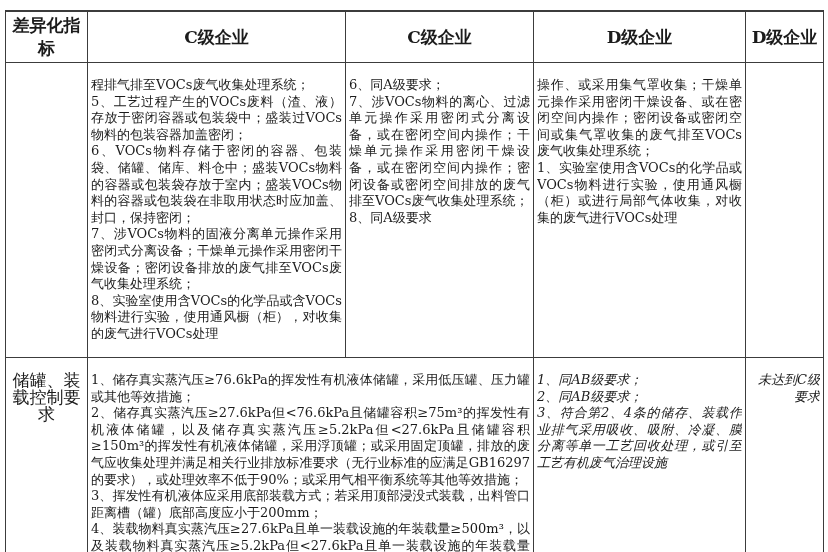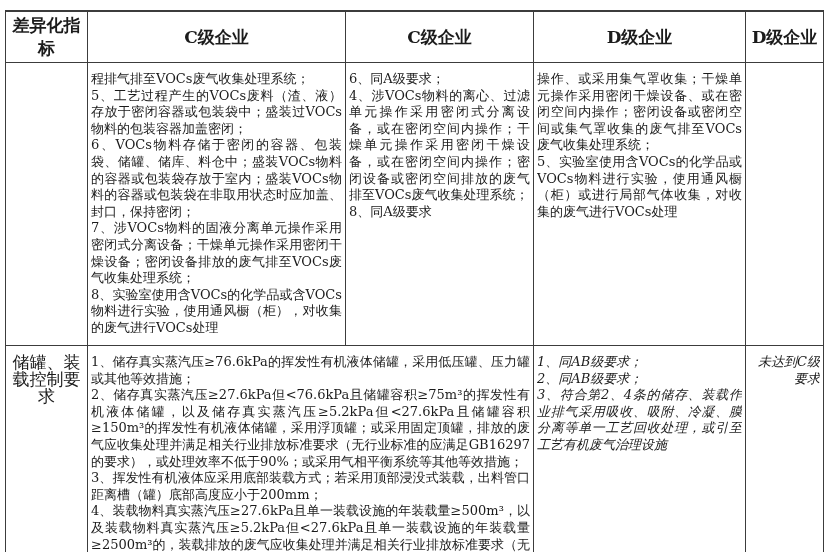--- a/index.html
+++ b/index.html
@@ -21,21 +21,21 @@
     top: 10px;
     width: 818px;
     border-collapse: collapse;
     table-layout: fixed;
     border: 1px solid #3c3c3c;
     border-top-width: 2px;
   }
   table.grading th,
   table.grading td {
     border: 1px solid #3c3c3c;
-    padding: 8px 3px;
+    padding: 14px 3px;
     vertical-align: top;
     overflow: hidden;
   }
   table.grading th {
     height: 26px;
     font-size: 17px;
     font-weight: bold;
     text-align: center;
     vertical-align: middle;
     padding: 2px;
@@ -87,26 +87,26 @@
       <td class="center-cell"></td>
       <td class="body-cell">
         <div class="celltext">程排气排至VOCs废气收集处理系统；
 5、工艺过程产生的VOCs废料（渣、液）存放于密闭容器或包装袋中；盛装过VOCs物料的包装容器加盖密闭；
 6、VOCs物料存储于密闭的容器、包装袋、储罐、储库、料仓中；盛装VOCs物料的容器或包装袋存放于室内；盛装VOCs物料的容器或包装袋在非取用状态时应加盖、封口，保持密闭；
 7、涉VOCs物料的固液分离单元操作采用密闭式分离设备；干燥单元操作采用密闭干燥设备；密闭设备排放的废气排至VOCs废气收集处理系统；
 8、实验室使用含VOCs的化学品或含VOCs物料进行实验，使用通风橱（柜），对收集的废气进行VOCs处理</div>
       </td>
       <td class="body-cell">
         <div class="celltext">6、同A级要求；
-4、涉VOCs物料的离心、过滤单元操作采用密闭式分离设备，或在密闭空间内操作；干燥单元操作采用密闭干燥设备，或在密闭空间内操作；密闭设备或密闭空间排放的废气排至VOCs废气收集处理系统；
+7、涉VOCs物料的离心、过滤单元操作采用密闭式分离设备，或在密闭空间内操作；干燥单元操作采用密闭干燥设备，或在密闭空间内操作；密闭设备或密闭空间排放的废气排至VOCs废气收集处理系统；
 8、同A级要求</div>
       </td>
       <td class="body-cell">
         <div class="celltext">操作、或采用集气罩收集；干燥单元操作采用密闭干燥设备、或在密闭空间内操作；密闭设备或密闭空间或集气罩收集的废气排至VOCs废气收集处理系统；
-5、实验室使用含VOCs的化学品或VOCs物料进行实验，使用通风橱（柜）或进行局部气体收集，对收集的废气进行VOCs处理</div>
+1、实验室使用含VOCs的化学品或VOCs物料进行实验，使用通风橱（柜）或进行局部气体收集，对收集的废气进行VOCs处理</div>
       </td>
       <td class="body-cell"></td>
     </tr>
     <tr class="row-2">
       <td class="center-cell">储罐、装载控制要求</td>
       <td class="body-cell" colspan="2">
         <div class="celltext">1、储存真实蒸汽压≥76.6kPa的挥发性有机液体储罐，采用低压罐、压力罐或其他等效措施；
 2、储存真实蒸汽压≥27.6kPa但&lt;76.6kPa且储罐容积≥75m³的挥发性有机液体储罐，以及储存真实蒸汽压≥5.2kPa但&lt;27.6kPa且储罐容积≥150m³的挥发性有机液体储罐，采用浮顶罐；或采用固定顶罐，排放的废气应收集处理并满足相关行业排放标准要求（无行业标准的应满足GB16297的要求），或处理效率不低于90%；或采用气相平衡系统等其他等效措施；
 3、挥发性有机液体应采用底部装载方式；若采用顶部浸没式装载，出料管口距离槽（罐）底部高度应小于200mm；
 4、装载物料真实蒸汽压≥27.6kPa且单一装载设施的年装载量≥500m³，以及装载物料真实蒸汽压≥5.2kPa但&lt;27.6kPa且单一装载设施的年装载量≥2500m³的，装载排放的废气应收集处理并满足相关行业排放标准要求（无行业标准的应满足GB16297的要求），或处理效率不低于90%；或排放的废气连接至气相平衡系统；

